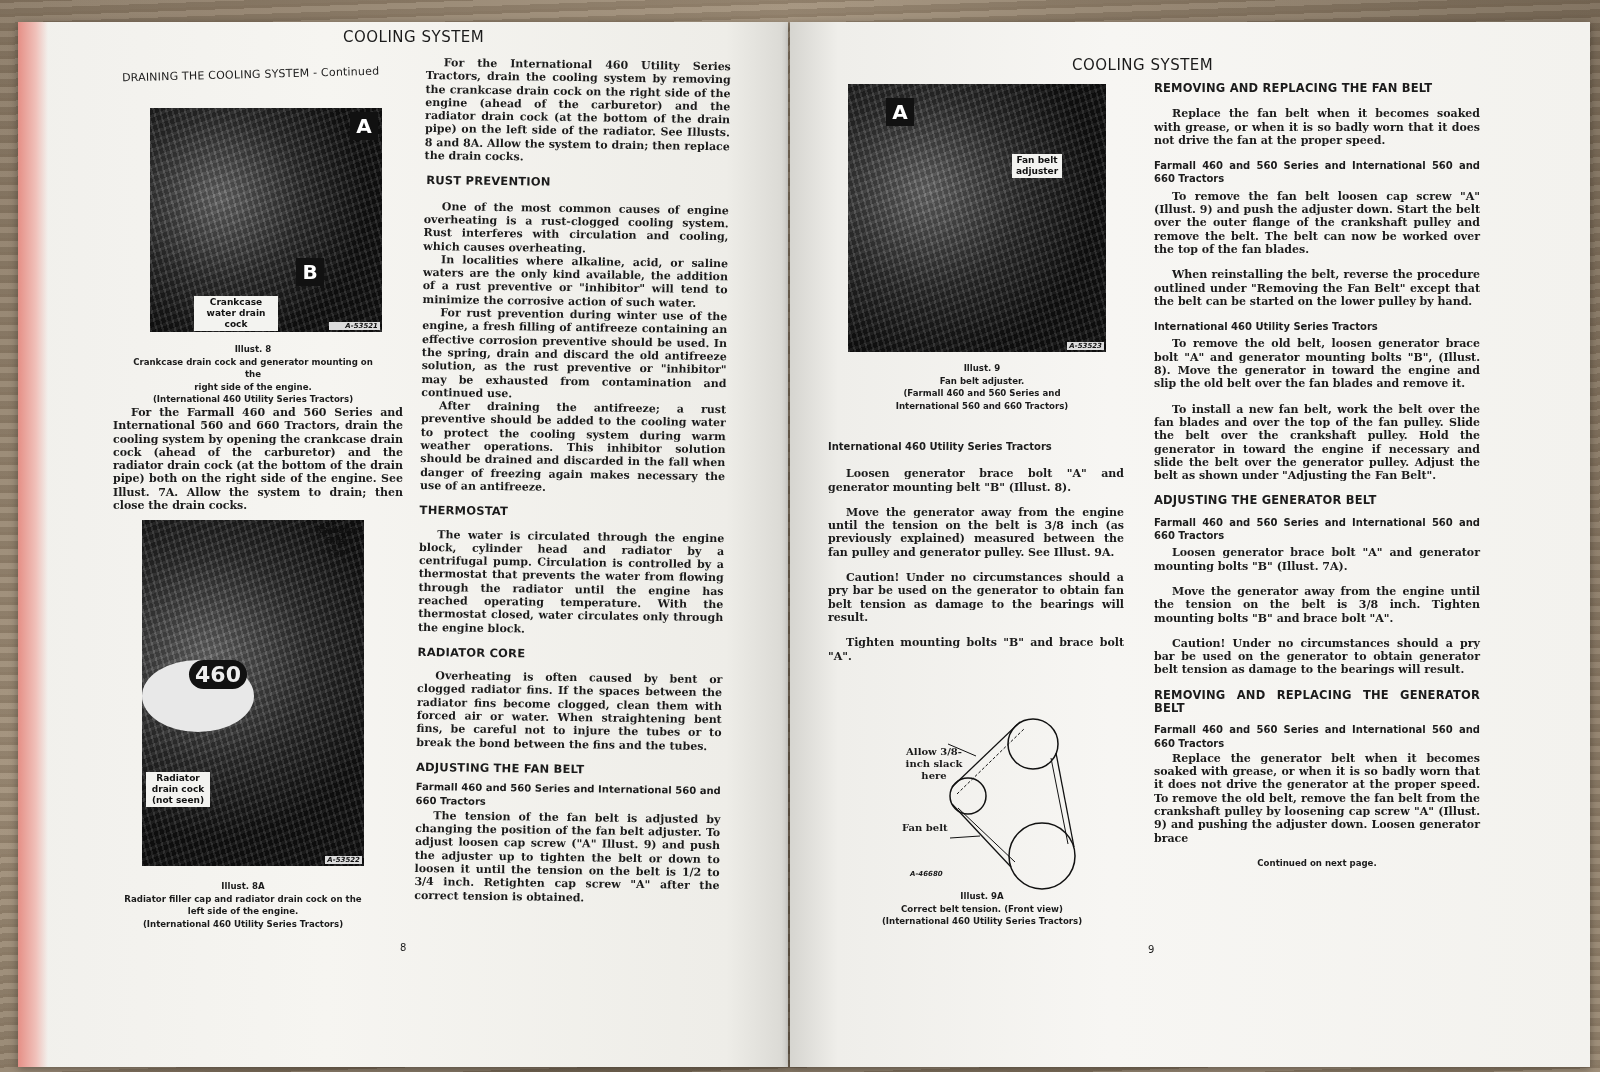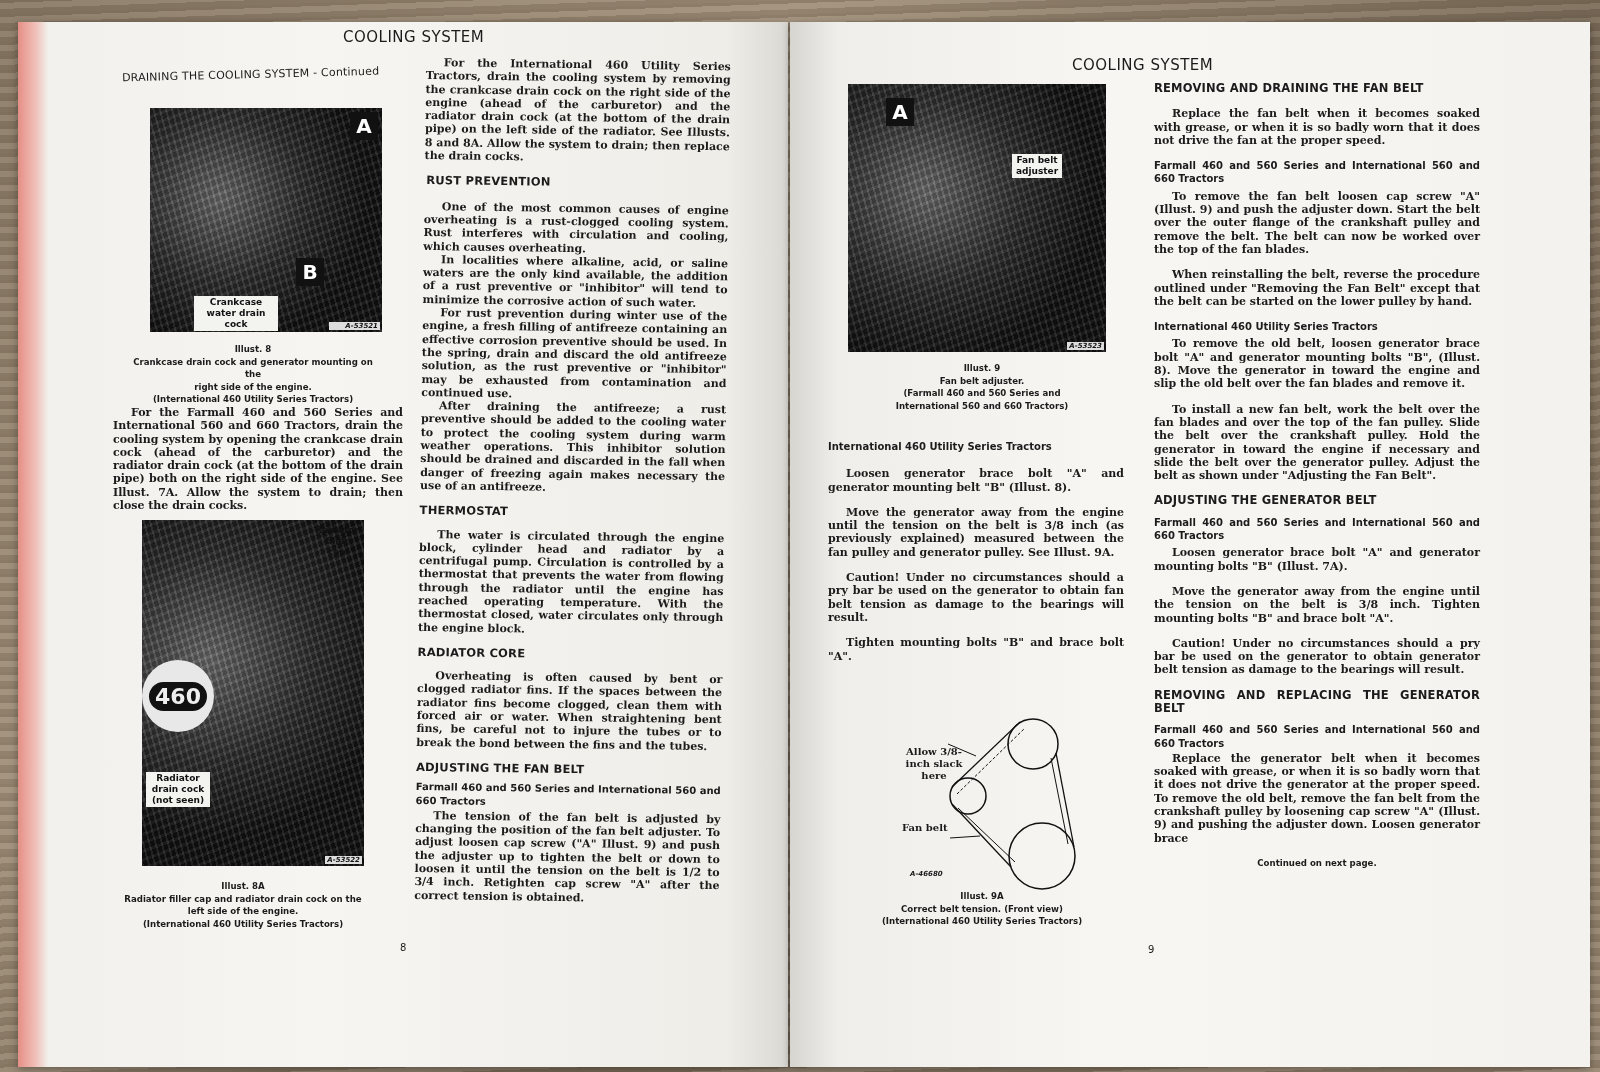--- a/index.html
+++ b/index.html
@@ -60,21 +60,21 @@
     <div>(International 460 Utility Series Tractors)</div>
   </div>
 
   <div class="abs body" style="left:95px;top:384px;width:290px;">
     <p class="tight">For the Farmall 460 and 560 Series and International 560 and 660 Tractors, drain the cooling system by opening the crankcase drain cock (ahead of the carburetor) and the radiator drain cock (at the bottom of the drain pipe) both on the right side of the engine. See Illust. 7A. Allow the system to drain; then close the drain cocks.</p>
   </div>
 
   <div class="photo" style="left:116px;top:498px;width:222px;height:346px;margin-left:8px;">
     <div class="tex"></div>
     <div class="lbl" style="right:2px;top:4px;width:44px;background:transparent;color:#111;">Radiator filler cap</div>
-    <div class="abs" style="left:0;top:140px;width:72px;height:72px;border-radius:50%;background:#e8e8e8;display:flex;align-items:center;justify-content:center;">
+    <div class="abs" style="left:0;top:140px;width:72px;height:72px;border-radius:50%;background:#e8e8e8;display:flex;align-items:flex-start;justify-content:center;padding-left:40px;">
       <span style="background:#111;color:#eee;font-family:'DejaVu Sans',sans-serif;font-weight:bold;font-size:22px;padding:2px 6px;border-radius:16px;">460</span>
     </div>
     <div class="lbl" style="left:4px;top:252px;width:58px;">Radiator drain cock (not seen)</div>
     <div class="code" style="right:2px;bottom:2px;text-align:right;">A-53522</div>
   </div>
   <div class="abs cap" style="left:95px;top:858px;width:260px;">
     <div>Illust. 8A</div>
     <div>Radiator filler cap and radiator drain cock on the</div>
     <div>left side of the engine.</div>
     <div>(International 460 Utility Series Tractors)</div>
@@ -139,21 +139,21 @@
   <div class="abs" style="left:110px;top:724px;width:68px;font-family:'DejaVu Serif',serif;font-size:10px;line-height:12px;text-align:center;font-weight:bold;">Allow 3/8-inch slack here</div>
   <div class="abs" style="left:112px;top:800px;font-size:10px;font-weight:bold;">Fan belt</div>
   <div class="abs" style="left:120px;top:848px;font-family:'DejaVu Sans',sans-serif;font-size:7px;font-style:italic;font-weight:bold;text-align:right;">A-46680</div>
   <div class="abs cap" style="left:62px;top:868px;width:260px;">
     <div>Illust. 9A</div>
     <div>Correct belt tension. (Front view)</div>
     <div>(International 460 Utility Series Tractors)</div>
   </div>
 
   <div class="abs body" style="left:364px;top:60px;width:326px;">
-    <div class="head" style="margin:0 0 12px 0;">REMOVING AND DRAINING THE FAN BELT</div>
+    <div class="head" style="margin:0 0 12px 0;">REMOVING AND REPLACING THE FAN BELT</div>
     <p>Replace the fan belt when it becomes soaked with grease, or when it is so badly worn that it does not drive the fan at the proper speed.</p>
     <div class="sub" style="margin:0 0 4px 0;">Farmall 460 and 560 Series and International 560 and 660 Tractors</div>
     <p>To remove the fan belt loosen cap screw "A" (Illust. 9) and push the adjuster down. Start the belt over the outer flange of the crankshaft pulley and remove the belt. The belt can now be worked over the top of the fan blades.</p>
     <p>When reinstalling the belt, reverse the procedure outlined under "Removing the Fan Belt" except that the belt can be started on the lower pulley by hand.</p>
     <div class="sub" style="margin:0 0 4px 0;">International 460 Utility Series Tractors</div>
     <p>To remove the old belt, loosen generator brace bolt "A" and generator mounting bolts "B", (Illust. 8). Move the generator in toward the engine and slip the old belt over the fan blades and remove it.</p>
     <p>To install a new fan belt, work the belt over the fan blades and over the top of the fan pulley. Slide the belt over the crankshaft pulley. Hold the generator in toward the engine if necessary and slide the belt over the generator pulley. Adjust the belt as shown under "Adjusting the Fan Belt".</p>
     <div class="head" style="margin:0 0 8px 0;">ADJUSTING THE GENERATOR BELT</div>
     <div class="sub" style="margin:0 0 4px 0;">Farmall 460 and 560 Series and International 560 and 660 Tractors</div>
     <p>Loosen generator brace bolt "A" and generator mounting bolts "B" (Illust. 7A).</p>

